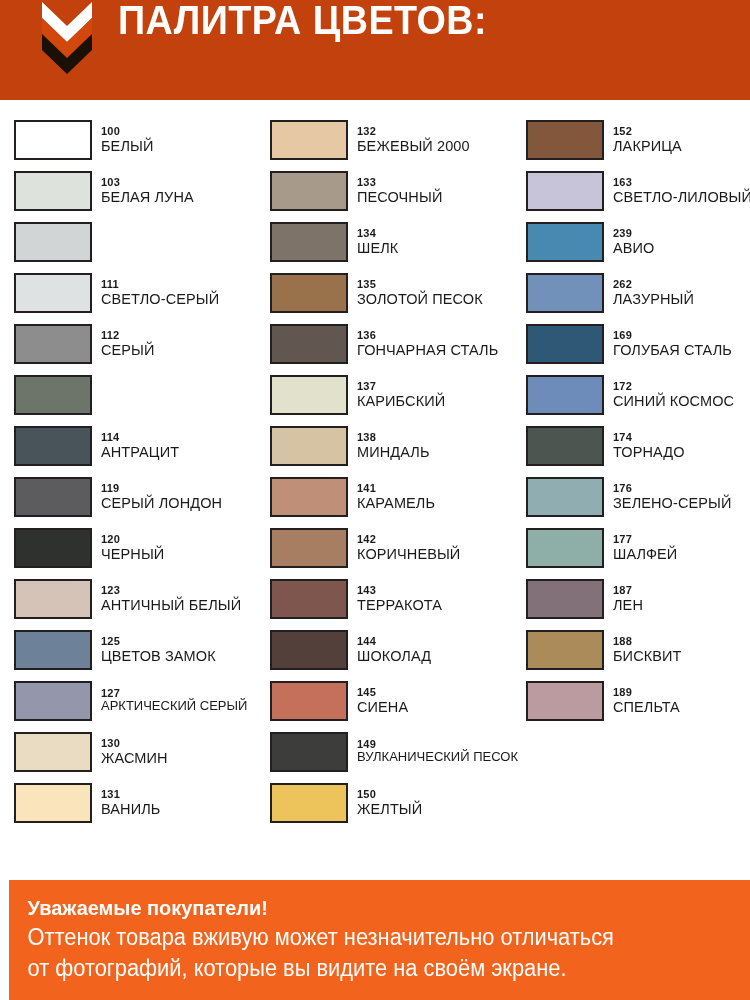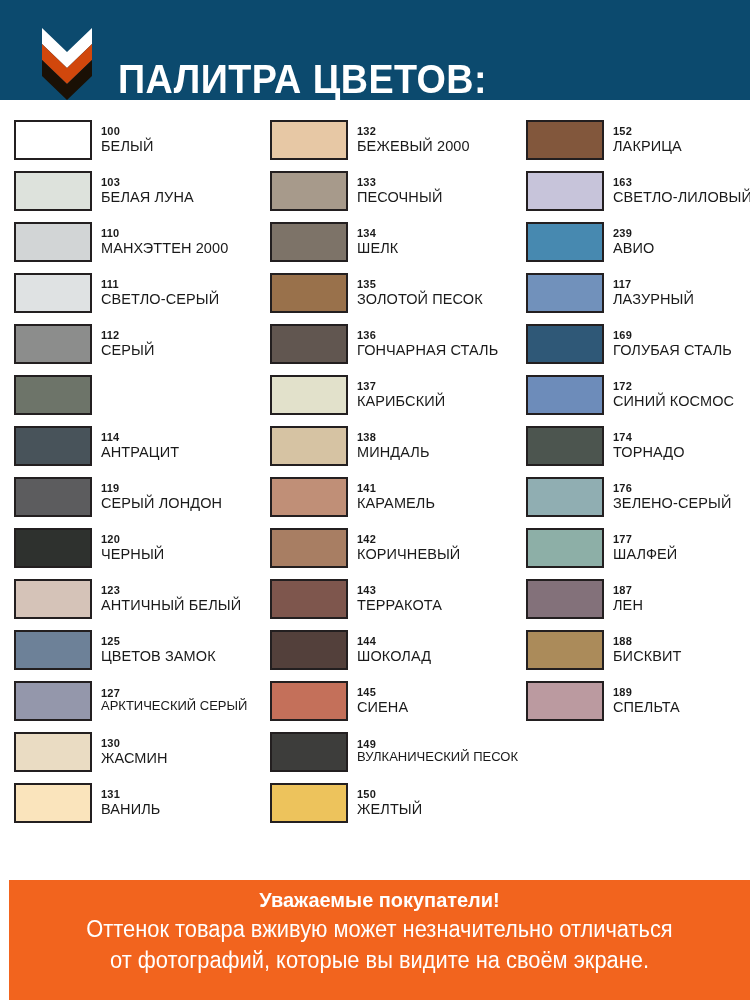--- a/index.html
+++ b/index.html
@@ -13,23 +13,23 @@
     position: relative;
     width: 750px; height: 1000px;
     background: #ffffff;
     display: flex;
     flex-direction: column;
   }
 
   
   .header {
     height: 100px;
-    background: #0c4a6e;
+    background: #c2410c;
     display: flex;
-    align-items: flex-end;
+    align-items: flex-start;
     padding-left: 36px;
     flex: 0 0 auto;
   }
   .chevron-stack {
     width: 62px;
     height: 74px;
     position: relative;
     margin-right: 20px;
     flex: 0 0 auto;
   }
@@ -87,22 +87,21 @@
     white-space: nowrap;
   }
   .chip-name.tight { font-size: 13px; letter-spacing: 0; }
 
   
   .footer {
     flex: 0 0 auto;
     height: 120px;
     background: #f2641e;
     color: #ffffff;
-    text-align: center;
-    padding-top: 6px;
+    padding-top: 14px;
     margin-left: 9px;
   }
   .footer-heading {
     font-size: 21px;
     font-weight: bold;
     line-height: 1.35;
     transform: scaleX(0.95);
   }
   .footer-line {
     font-size: 23px;
@@ -166,24 +165,20 @@
       </div>
       <div class="swatch-row">
         <div class="chip" style="background: rgb(199, 196, 218);"></div>
         <div class="chip-text">
           <div class="chip-code">163</div>
           <div class="chip-name">СВЕТЛО-ЛИЛОВЫЙ</div>
         </div>
       </div>
       <div class="swatch-row">
         <div class="chip" style="background: rgb(210, 213, 214);"></div>
-        <div class="chip-text">
-          <div class="chip-code">110</div>
-          <div class="chip-name">МАНХЭТТЕН 2000</div>
-        </div>
       </div>
       <div class="swatch-row">
         <div class="chip" style="background: rgb(125, 115, 104);"></div>
         <div class="chip-text">
           <div class="chip-code">134</div>
           <div class="chip-name">ШЕЛК</div>
         </div>
       </div>
       <div class="swatch-row">
         <div class="chip" style="background: rgb(71, 137, 176);"></div>
@@ -202,21 +197,21 @@
       <div class="swatch-row">
         <div class="chip" style="background: rgb(153, 113, 75);"></div>
         <div class="chip-text">
           <div class="chip-code">135</div>
           <div class="chip-name">ЗОЛОТОЙ ПЕСОК</div>
         </div>
       </div>
       <div class="swatch-row">
         <div class="chip" style="background: rgb(113, 145, 187);"></div>
         <div class="chip-text">
-          <div class="chip-code">117</div>
+          <div class="chip-code">262</div>
           <div class="chip-name">ЛАЗУРНЫЙ</div>
         </div>
       </div>
       <div class="swatch-row">
         <div class="chip" style="background: rgb(140, 141, 140);"></div>
         <div class="chip-text">
           <div class="chip-code">112</div>
           <div class="chip-name">СЕРЫЙ</div>
         </div>
       </div>

